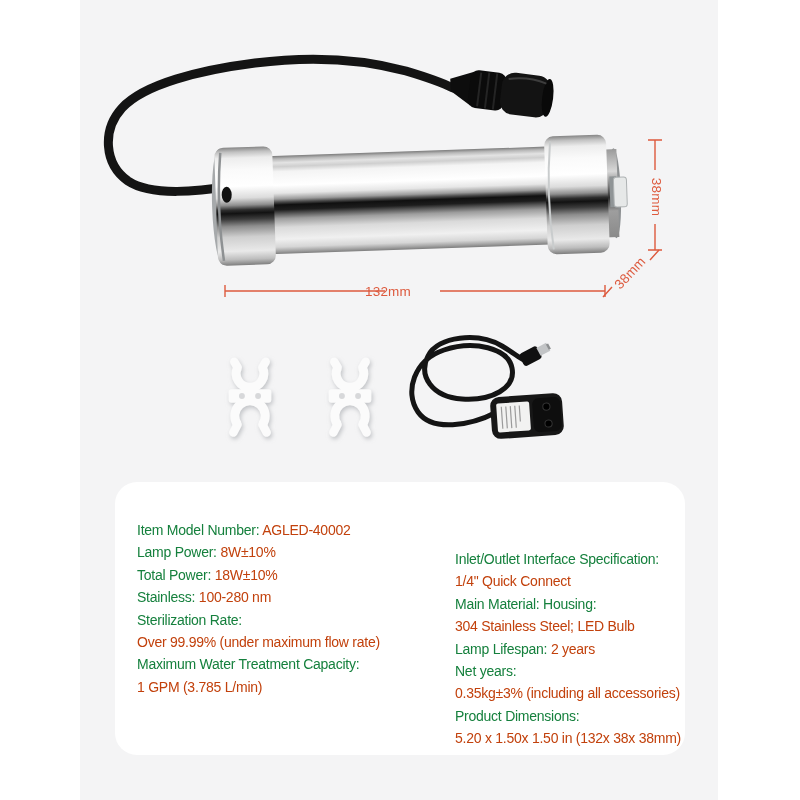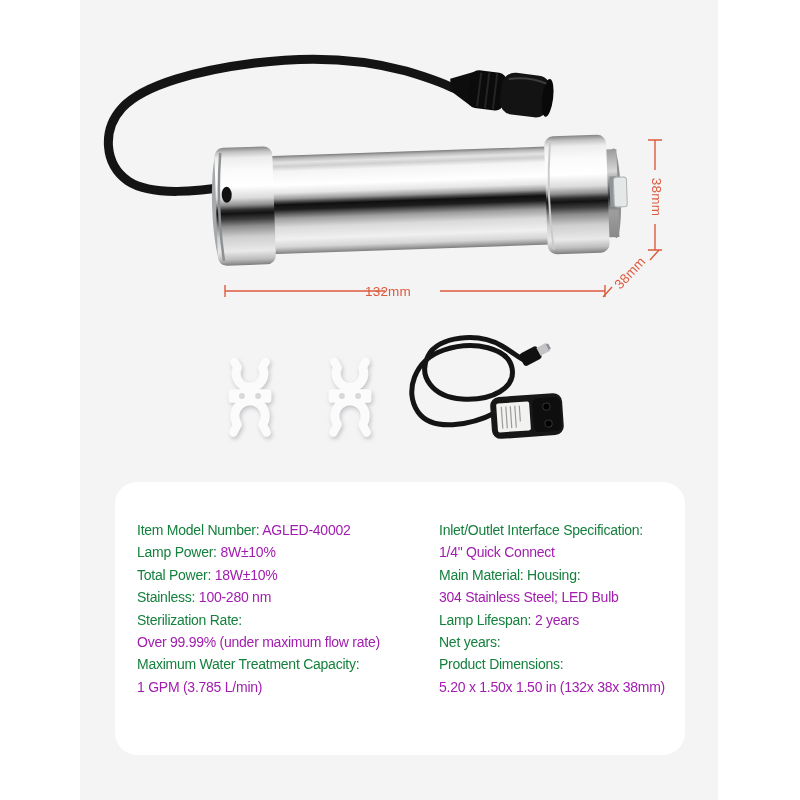--- a/index.html
+++ b/index.html
@@ -16,26 +16,26 @@
     white-space:nowrap;transform:translate(-50%,-50%);
   }
   .dim-v{transform:translate(-50%,-50%) rotate(90deg);}
   .dim-d{transform:translate(-50%,-50%) rotate(-47deg);}
   .spec-panel{
     position:absolute;left:115px;top:482px;width:570px;height:273px;
     background:#ffffff;border-radius:22px;
   }
   .spec-col{position:absolute;top:37px;}
   .spec-col.left{left:22px;width:300px;}
-  .spec-col.right{left:324px;width:232px;}
+  .spec-col.right{left:340px;width:232px;margin-top:29px;}
   .spec-row{
     font-size:14px;line-height:22.4px;letter-spacing:-0.25px;white-space:nowrap;
   }
   .spec-row .lab{color:#15803d;}
-  .spec-row .val{color:#a21caf;}
+  .spec-row .val{color:#c2410c;}
 </style>
 </head>
 <body>
 
 <div class="page">
   <div class="content-col"></div>
 
   <svg class="photo-svg" viewBox="0 0 800 480">
     <defs>
       <linearGradient id="chromeTube" x1="0" y1="0" x2="0" y2="1">
@@ -180,17 +180,18 @@
       <div class="spec-row"><span class="lab">Maximum Water Treatment Capacity:</span><span class="val"></span></div>
       <div class="spec-row"><span class="lab"></span><span class="val">1 GPM (3.785 L/min)</span></div>
     </div>
     <div class="spec-col right">
       <div class="spec-row"><span class="lab">Inlet/Outlet Interface Specification:</span><span class="val"></span></div>
       <div class="spec-row"><span class="lab"></span><span class="val">1/4" Quick Connect</span></div>
       <div class="spec-row"><span class="lab">Main Material: Housing:</span><span class="val"></span></div>
       <div class="spec-row"><span class="lab"></span><span class="val">304 Stainless Steel; LED Bulb</span></div>
       <div class="spec-row"><span class="lab">Lamp Lifespan: </span><span class="val">2 years</span></div>
       <div class="spec-row"><span class="lab">Net years:</span><span class="val"></span></div>
+      <div class="spec-row"><span class="lab"></span><span class="val">0.35kg±3% (including all accessories)</span></div>
       <div class="spec-row"><span class="lab">Product Dimensions:</span><span class="val"></span></div>
       <div class="spec-row"><span class="lab"></span><span class="val">5.20 x 1.50x 1.50 in (132x 38x 38mm)</span></div>
     </div>
   </div>
 </div>
 
 </body></html>

